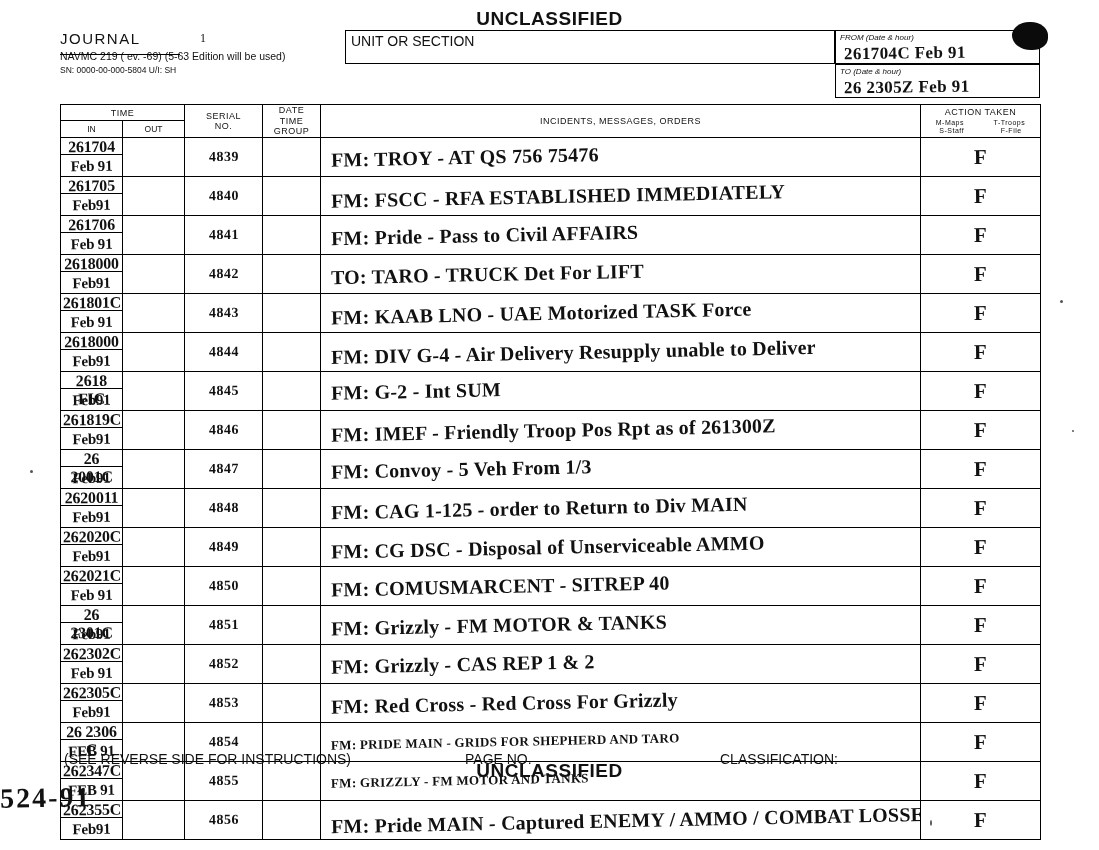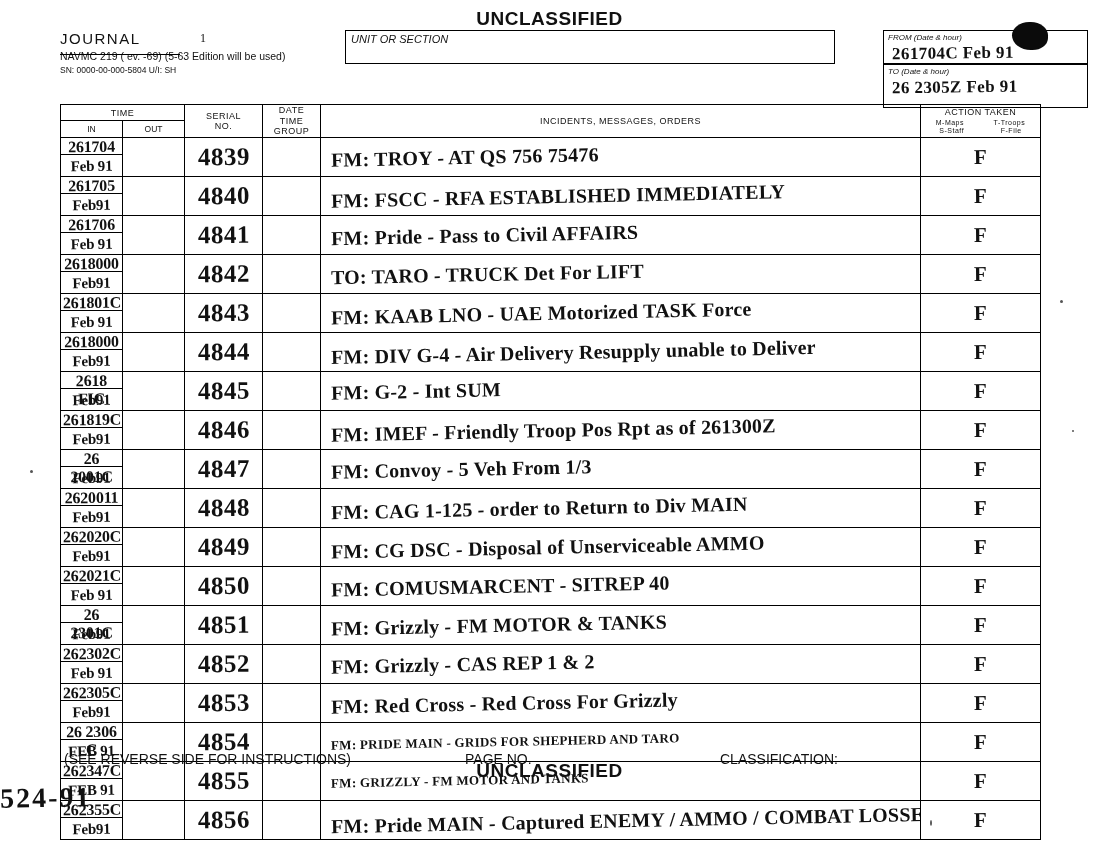--- a/index.html
+++ b/index.html
@@ -80,24 +80,23 @@
     top: 24px;
     width: 120px;
     border-bottom: 1px solid #000;
   }
 
   
   .box-unit, .box-place {
     position: absolute;
     border: 1px solid #000;
     font-family: "Liberation Sans", sans-serif;
-    font-size: 11px;
+    font-size: 14px;
     padding: 2px 0 0 5px;
     box-sizing: border-box;
-    font-style: italic;
   }
   .box-unit {
     left: 285px;
     top: 0px;
     width: 490px;
     height: 34px;
   }
   .box-place {
     left: 285px;
     top: 34px;
@@ -105,33 +104,32 @@
     height: 34px;
   }
   .box-from, .box-to {
     position: absolute;
     border: 1px solid #000;
     font-family: "Liberation Sans", sans-serif;
     font-size: 8px;
     font-style: italic;
     padding: 2px 0 0 4px;
     box-sizing: border-box;
-    margin-left: 48px;
   }
   .box-from {
     left: 775px;
     top: 0px;
     width: 205px;
     height: 34px;
   }
   .box-to {
     left: 775px;
     top: 34px;
     width: 205px;
-    height: 44px;
+    height: 34px;
   }
   .hw-from, .hw-to {
     font-family: "Liberation Serif", serif;
     font-style: normal;
     font-size: 17px;
     font-weight: bold;
     letter-spacing: 0.4px;
     padding-left: 4px;
     display: block;
     margin-top: 1px;
@@ -243,21 +241,21 @@
   .t-divider {
     position: absolute;
     left: 0;
     right: 0;
     top: 16px;
     border-bottom: 1px solid #000;
   }
   .cell-serial {
     text-align: center;
     font-family: "Liberation Serif", serif;
-    font-size: 25px;
+    font-size: 14px;
     font-weight: bold;
     letter-spacing: 0.5px;
   }
   .cell-inc {
     font-family: "Liberation Serif", serif;
     font-size: 20px;
     font-weight: bold;
     padding-left: 10px !important;
     letter-spacing: 0.2px;
     white-space: nowrap;

